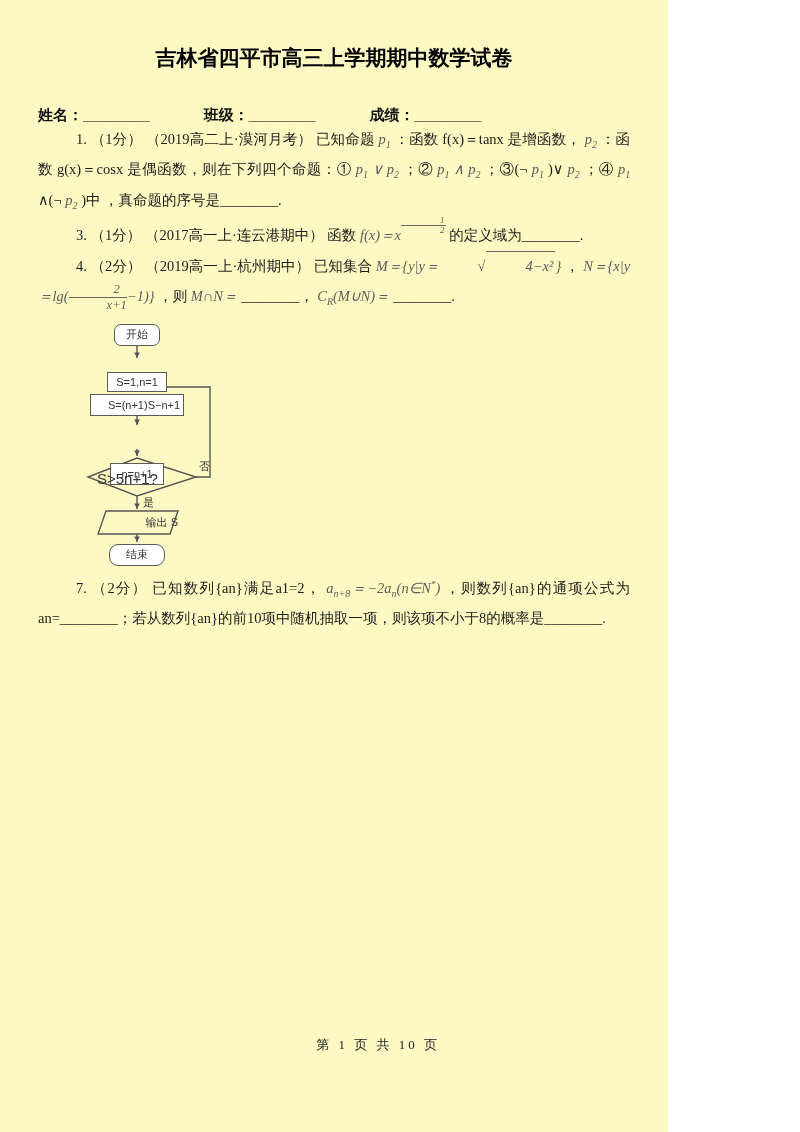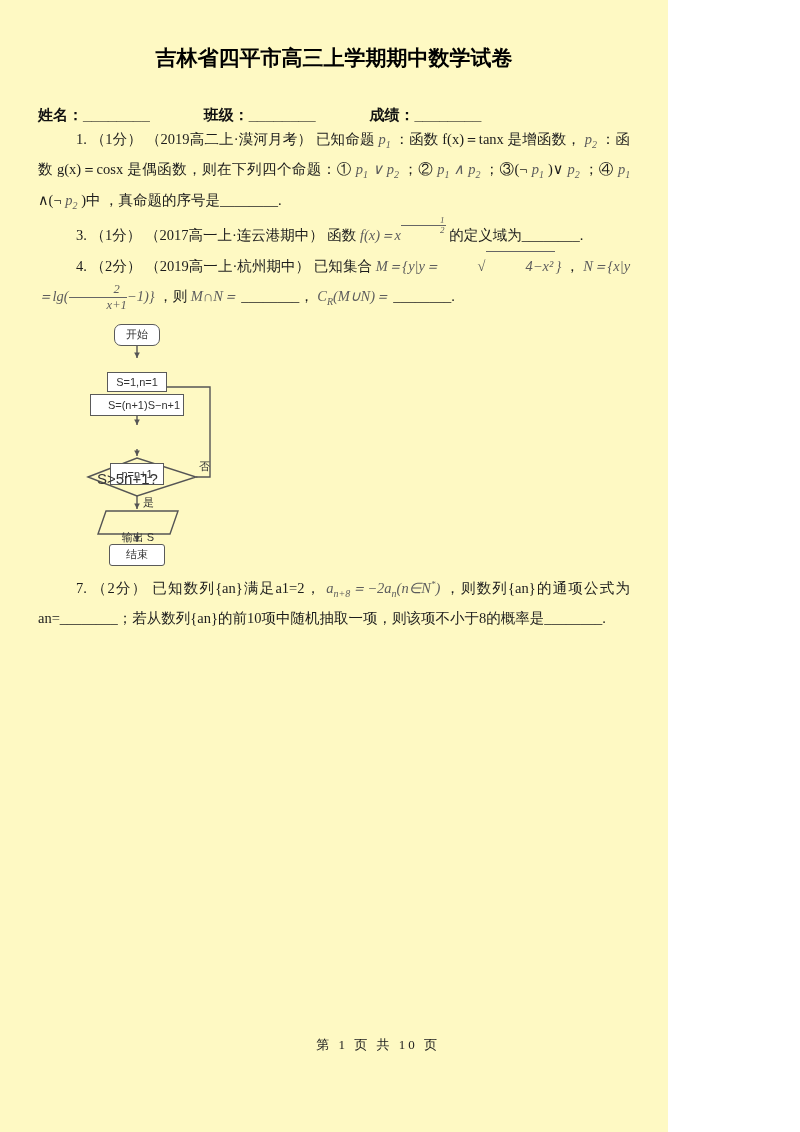--- a/index.html
+++ b/index.html
@@ -123,22 +123,22 @@
         <line x1="51" y1="212" x2="51" y2="220" stroke="#555" stroke-width="1.4" marker-end="url(#ah)"></line>
         <polyline points="110,155 124,155 124,65 56,65" fill="none" stroke="#555" stroke-width="1.4" marker-end="url(#ah)"></polyline>
       </svg>
       <div class="fc-node" style="left:28px;top:2px;width:46px;height:22px;border-radius:7px;">开始</div>
       <div class="fc-node" style="left:21px;top:38px;width:60px;height:20px;margin-top:12px;">S=1,n=1</div>
       <div class="fc-node" style="left:4px;top:72px;width:94px;height:22px;padding-left:14px;">S=(n+1)S−n+1</div>
       <div class="fc-node" style="left:24px;top:105px;width:54px;height:22px;margin-top:36px;">n=n+1</div>
       <span class="fc-label" style="left:11px;top:148px;width:80px;text-align:left;font-size:15px;">S&gt;5n+1?</span>
       <span class="fc-label" style="left:113px;top:137px;">否</span>
       <span class="fc-label" style="left:57px;top:173px;">是</span>
-      <span class="fc-label" style="left:12px;top:208px;width:80px;text-align:center;">输出 S</span>
-      <div class="fc-node" style="left:23px;top:222px;width:56px;height:22px;border-radius:3px;">结束</div>
+      <span class="fc-label" style="left:12px;top:193px;width:80px;text-align:right;">输出 S</span>
+      <div class="fc-node" style="left:23px;top:222px;width:56px;height:22px;border-radius:9px;">结束</div>
     </div>
 
 
     <p class="q mt7">
       <span>7.</span>
       <span>（2分）</span>
       <span>已知数列{an}满足a1=2，</span>
       <span class="m"><span>a</span><sub>n+8</sub><span>＝−2</span><span>a</span><sub>n</sub><span>(n∈N</span><sup>*</sup><span>)</span></span>
       <span>，则数列{an}的通项公式为an=________；若从数列{an}的前10项中随机抽取一项，则该项不小于8的概率是________.</span>
     </p>

